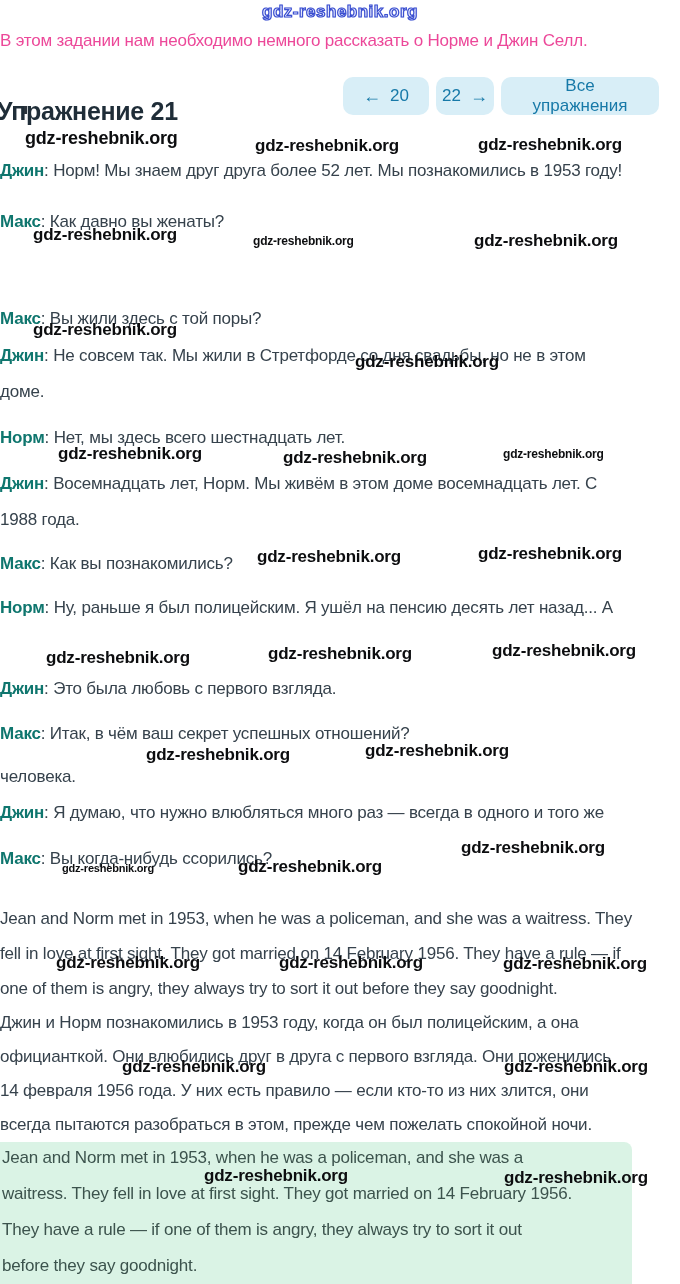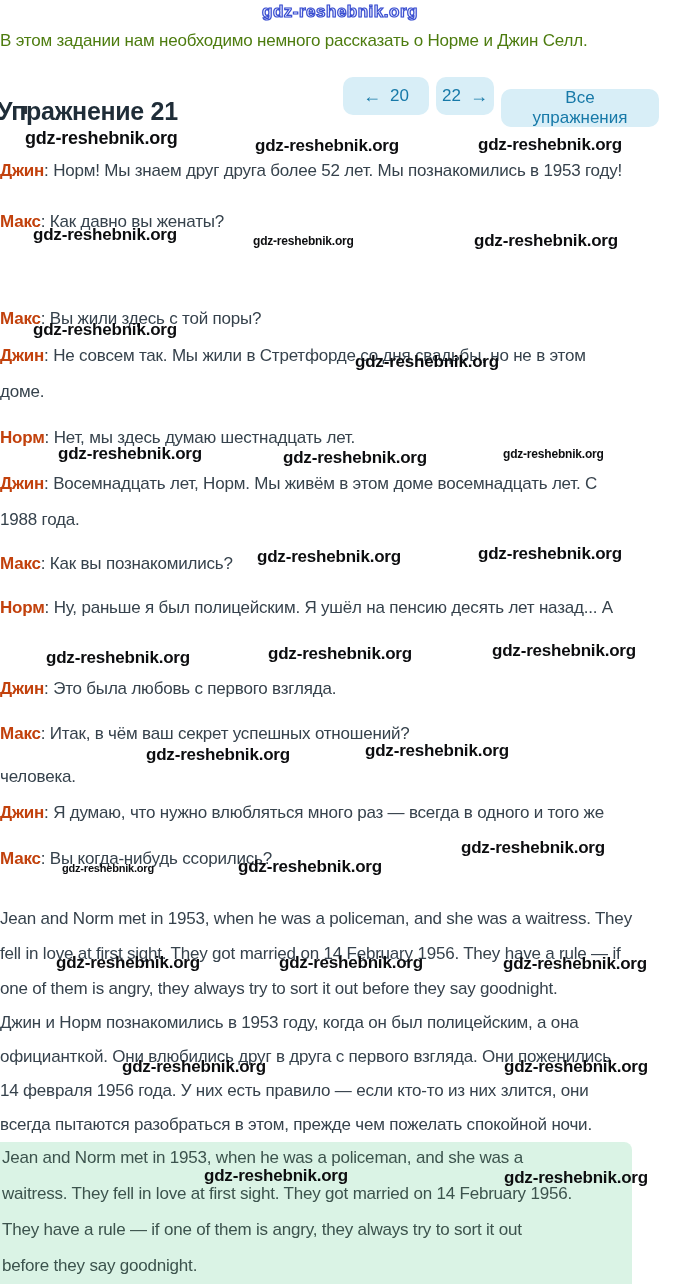--- a/index.html
+++ b/index.html
@@ -5,38 +5,38 @@
   html,body{margin:0;padding:0;background:#fff;}
   #page{position:relative;width:680px;height:1284px;background:#ffffff;overflow:hidden;
         font-family:"Liberation Sans","DejaVu Sans",sans-serif;color:#36424c;}
 
   
   .wm-top{position:absolute;top:2px;left:0;width:100%;text-align:center;
           font-size:17px;font-weight:700;letter-spacing:.5px;
           color:#eef1ff;-webkit-text-stroke:1.2px #3b4fd0;
           text-shadow:0 0 1px #3b4fd0;}
 
-  .intro{position:absolute;top:31px;left:0;font-size:17px;letter-spacing:-.2px;color:#4d7c0f;white-space:nowrap;}
+  .intro{position:absolute;top:31px;left:0;font-size:17px;letter-spacing:-.2px;color:#ec4899;white-space:nowrap;}
 
   .title{position:absolute;top:80px;left:-3px;font-size:25px;font-weight:700;color:#1f2d38;letter-spacing:-.3px;}
 
   .nav{position:absolute;top:77px;left:343px;display:flex;gap:7px;}
   .navbtn{display:flex;align-items:center;justify-content:center;gap:9px;height:38px;
           background:#d8eef7;border:none;border-radius:10px;cursor:pointer;
           font-family:inherit;font-size:17px;color:#1779a8;padding:0 16px;}
   .navbtn .arr{font-size:18px;line-height:1;}
   .btn-prev{width:86px;}
   .btn-next{width:58px;}
-  .btn-all{width:158px;margin-top:12px;}
+  .btn-all{width:158px;}
 
   .artifact{position:absolute;left:24px;top:106px;width:3px;height:8px;background:#2a333c;}
 
   .para{position:absolute;left:0;font-size:17px;letter-spacing:-.2px;line-height:36px;color:#36424c;}
   .para .tline{white-space:nowrap;height:36px;}
-  .spk{font-weight:700;color:#c2410c;}
+  .spk{font-weight:700;color:#0f766e;}
 
   .wm{position:absolute;font-weight:600;color:#0c0d0f;letter-spacing:-.2px;white-space:nowrap;}
 
   .highlight{position:absolute;left:0;top:1142px;width:632px;height:142px;
              background:#daf3e5;border-radius:0 8px 0 0;}
   .highlight .tline{position:absolute;left:2px;white-space:nowrap;font-size:17px;
                     letter-spacing:-.2px;color:#3c534d;}
 </style>
 </head>
 <body>
@@ -72,21 +72,21 @@
     <div class="tline"><b class="spk">Макс</b><span>: Как давно вы женаты?</span></div>
   </div>
   <div class="para" style="top:301px">
     <div class="tline"><b class="spk">Макс</b><span>: Вы жили здесь с той поры?</span></div>
   </div>
   <div class="para" style="top:338px">
     <div class="tline"><b class="spk">Джин</b><span>: Не совсем так. Мы жили в Стретфорде со дня свадьбы, но не в этом</span></div>
     <div class="tline"><span>доме.</span></div>
   </div>
   <div class="para" style="top:420px">
-    <div class="tline"><b class="spk">Норм</b><span>: Нет, мы здесь думаю шестнадцать лет.</span></div>
+    <div class="tline"><b class="spk">Норм</b><span>: Нет, мы здесь всего шестнадцать лет.</span></div>
   </div>
   <div class="para" style="top:466px">
     <div class="tline"><b class="spk">Джин</b><span>: Восемнадцать лет, Норм. Мы живём в этом доме восемнадцать лет. С</span></div>
     <div class="tline"><span>1988 года.</span></div>
   </div>
   <div class="para" style="top:546px">
     <div class="tline"><b class="spk">Макс</b><span>: Как вы познакомились?</span></div>
   </div>
   <div class="para" style="top:590px">
     <div class="tline"><b class="spk">Норм</b><span>: Ну, раньше я был полицейским. Я ушёл на пенсию десять лет назад... А</span></div>

